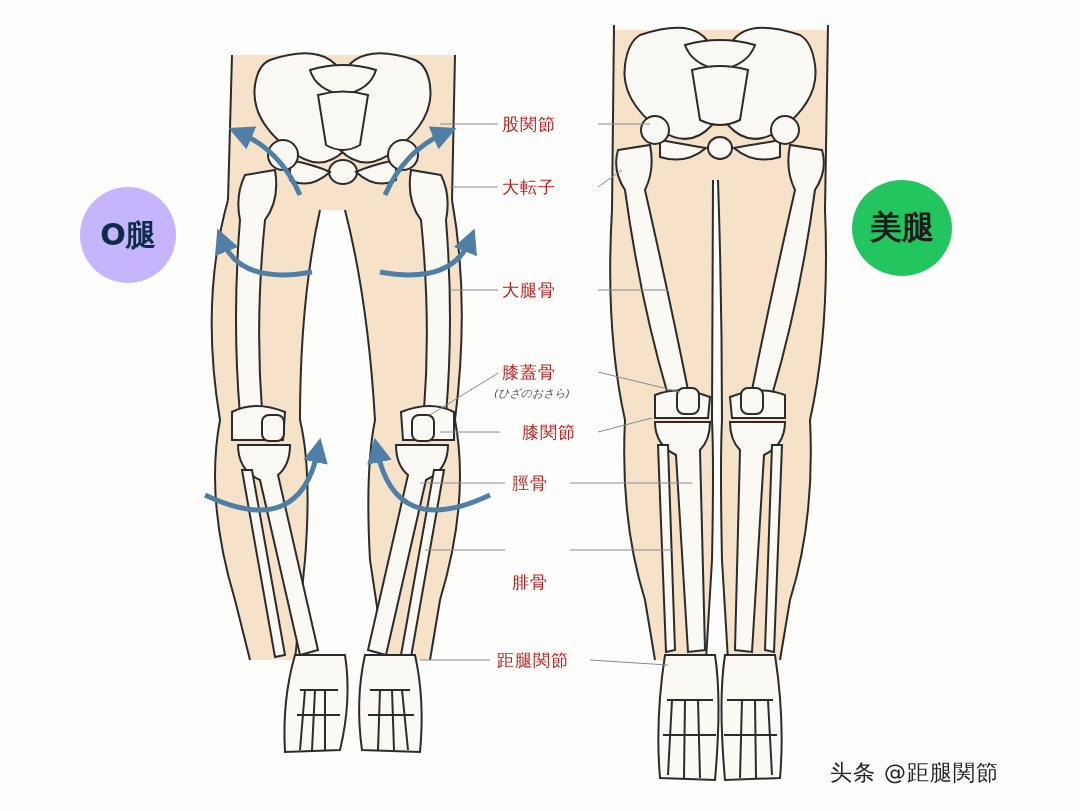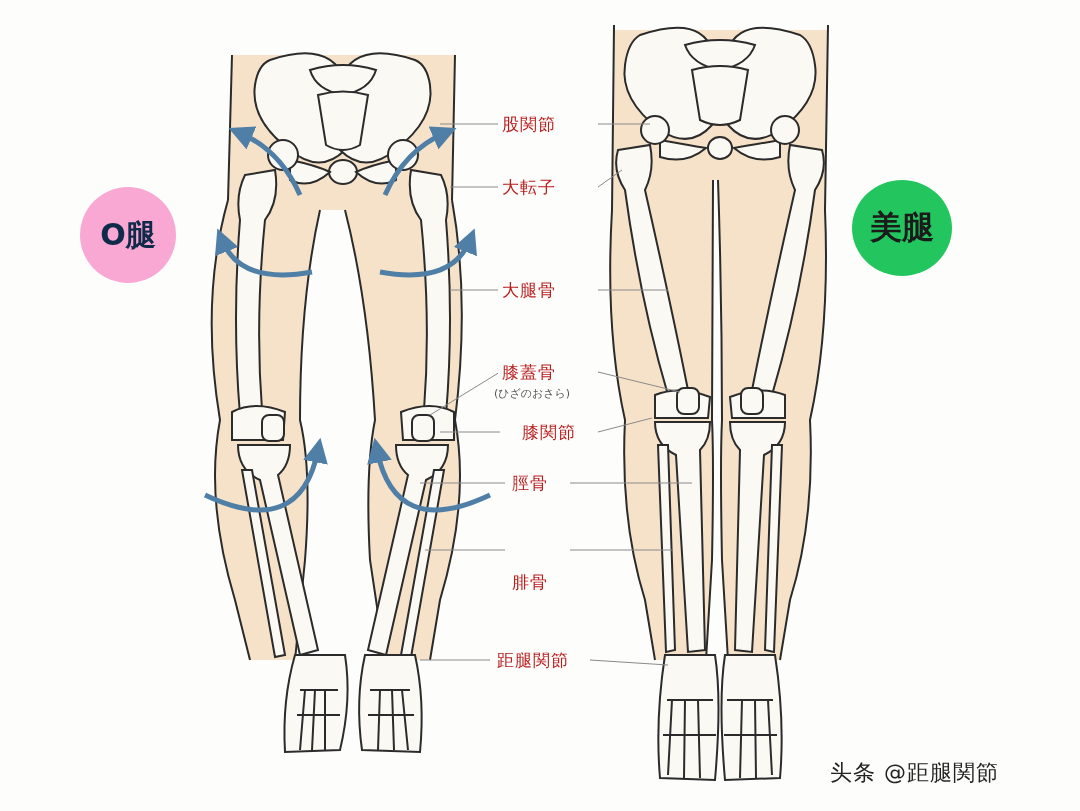--- a/index.html
+++ b/index.html
@@ -11,21 +11,21 @@
   #stage { position: absolute; left: 0; top: 0; width: 1080px; height: 811px; }
   .label {
     position: absolute; color: #b91c1c; font-size: 17px; letter-spacing: 1px;
     background: #fdfdfc; padding: 0 4px; white-space: nowrap; line-height: 20px;
   }
   .sublabel { position: absolute; color: #555; font-size: 11px; white-space: nowrap; }
   .badge {
     position: absolute; border-radius: 50%; display: flex; align-items: center; justify-content: center;
     font-weight: bold; color: #1b1b1b;
   }
-  .badge-o { left: 80px; top: 187px; width: 96px; height: 96px; background: #f9a8d4; color: #102a4a; font-size: 30px; }
+  .badge-o { left: 80px; top: 187px; width: 96px; height: 96px; background: #c4b5fd; color: #102a4a; font-size: 30px; }
   .badge-b { left: 852px; top: 180px; width: 100px; height: 96px; background: #22c55e; font-size: 32px; }
   .watermark { position: absolute; left: 830px; top: 758px; font-size: 22px; color: #222; letter-spacing: 1px; }
 </style>
 </head>
 <body>
 
 <svg id="stage" viewBox="0 0 1080 811" xmlns="http://www.w3.org/2000/svg">
   <defs>
     <marker id="ah" viewBox="0 0 10 10" refX="5" refY="5" markerWidth="5" markerHeight="5" orient="auto-start-reverse">
       <path d="M0,0 L10,5 L0,10 z" fill="#4f7fa6"></path>
@@ -144,21 +144,21 @@
       <path d="M570,550 L672,550"></path>
     <path d="M420,660 L490,660"></path>
       <path d="M590,660 L668,665"></path>
   </g>
 </svg>
 
 <div class="label" style="left:498px;top:114px;">股関節</div>
 <div class="label" style="left:498px;top:177px;">大転子</div>
 <div class="label" style="left:498px;top:280px;">大腿骨</div>
 <div class="label" style="left:498px;top:362px;">膝蓋骨</div>
-<div class="sublabel" style="left:494px;top:386px;">(ひざのおさら)</div>
+<div class="sublabel" style="left:494px;top:386px;font-style:italic;">(ひざのおさら)</div>
 <div class="label" style="left:518px;top:422px;">膝関節</div>
 <div class="label" style="left:508px;top:473px;">脛骨</div>
 <div class="label" style="left:508px;top:572px;">腓骨</div>
 <div class="label" style="left:493px;top:650px;">距腿関節</div>
 
 <div class="badge badge-o">O腿</div>
 <div class="badge badge-b">美腿</div>
 
 <div class="watermark">头条 @距腿関節</div>
 

